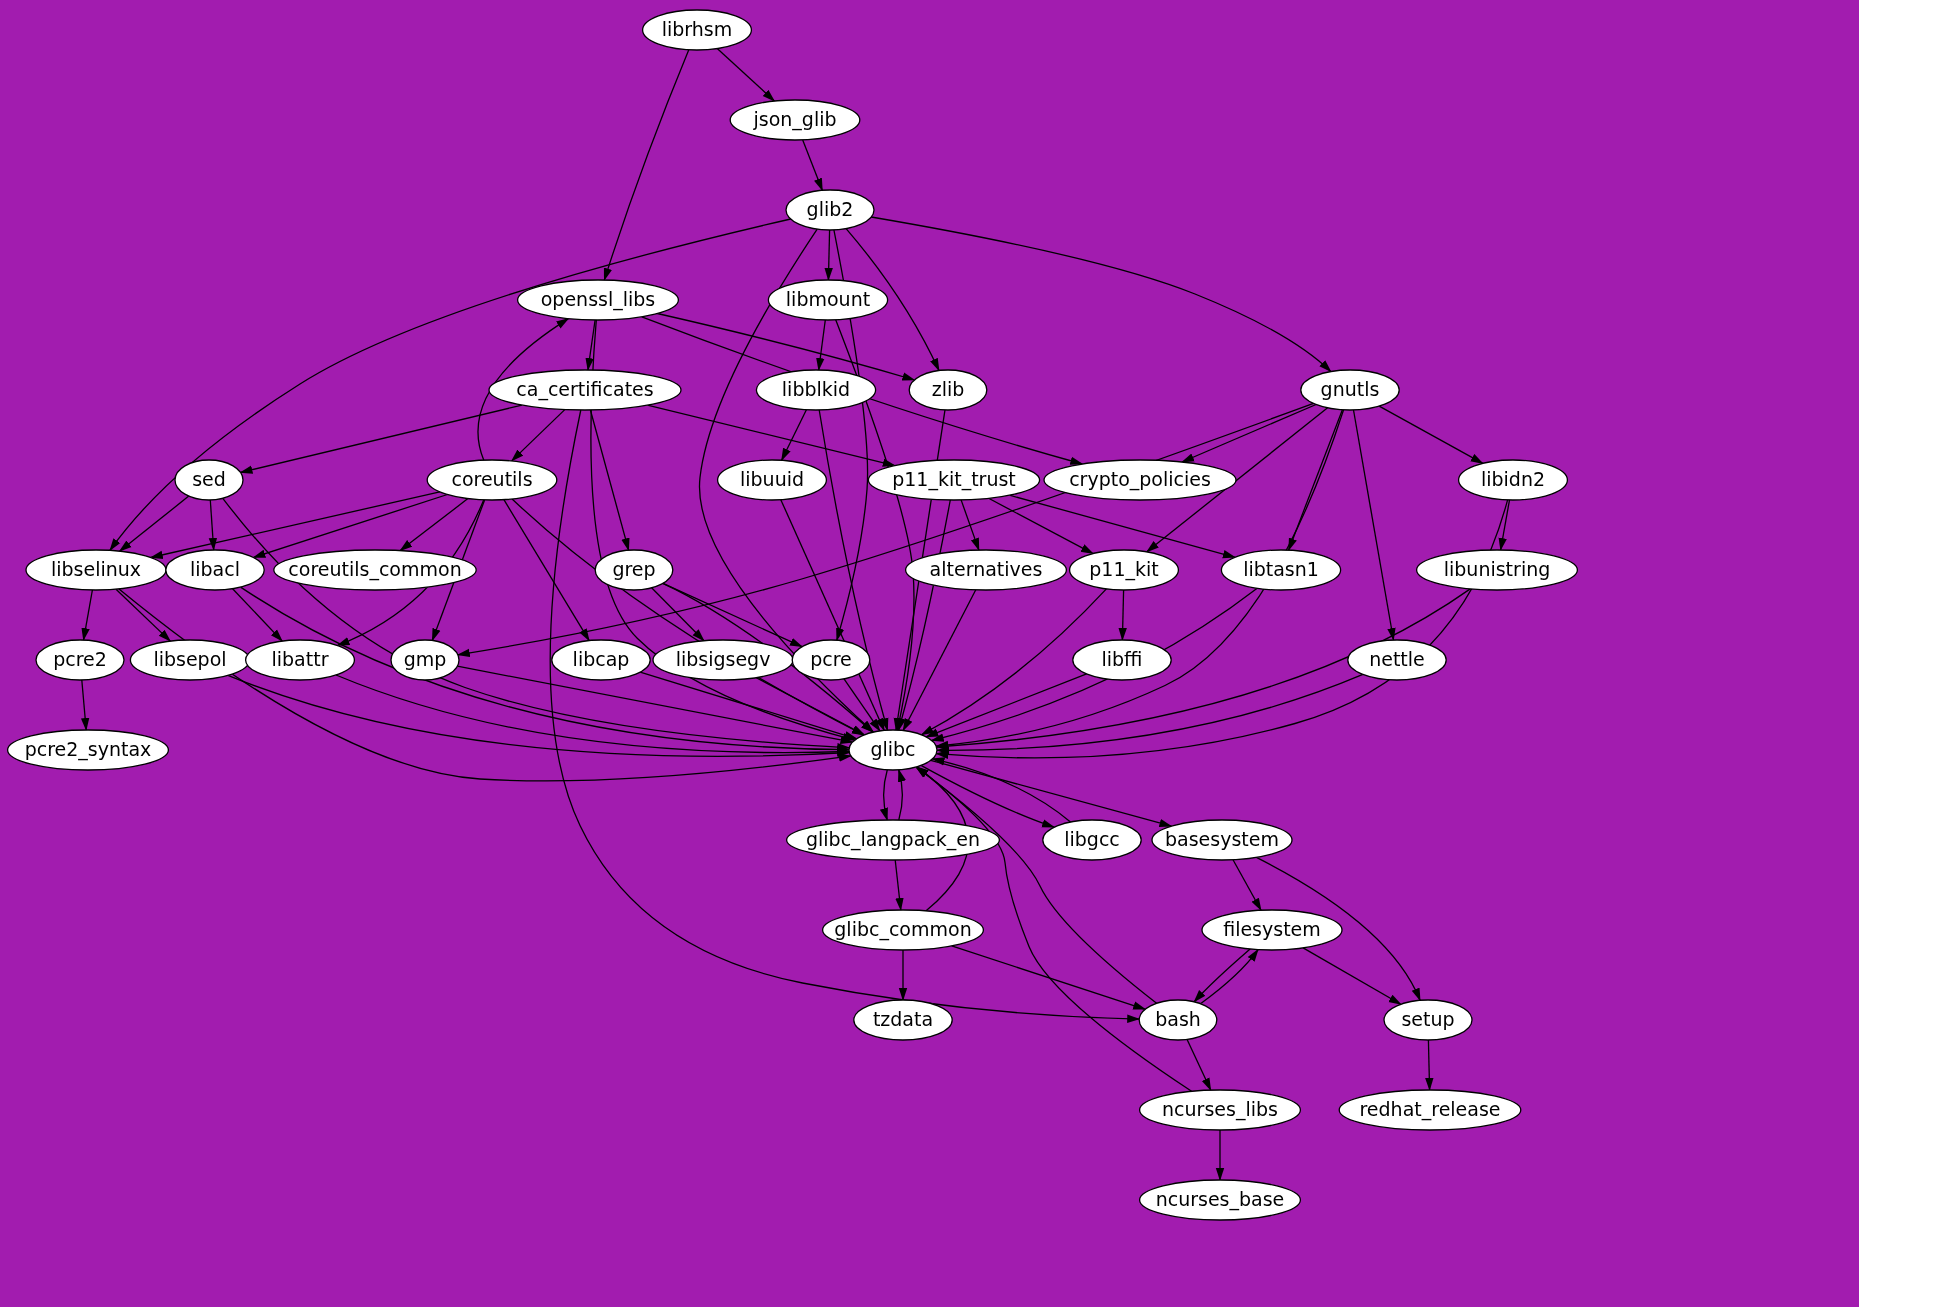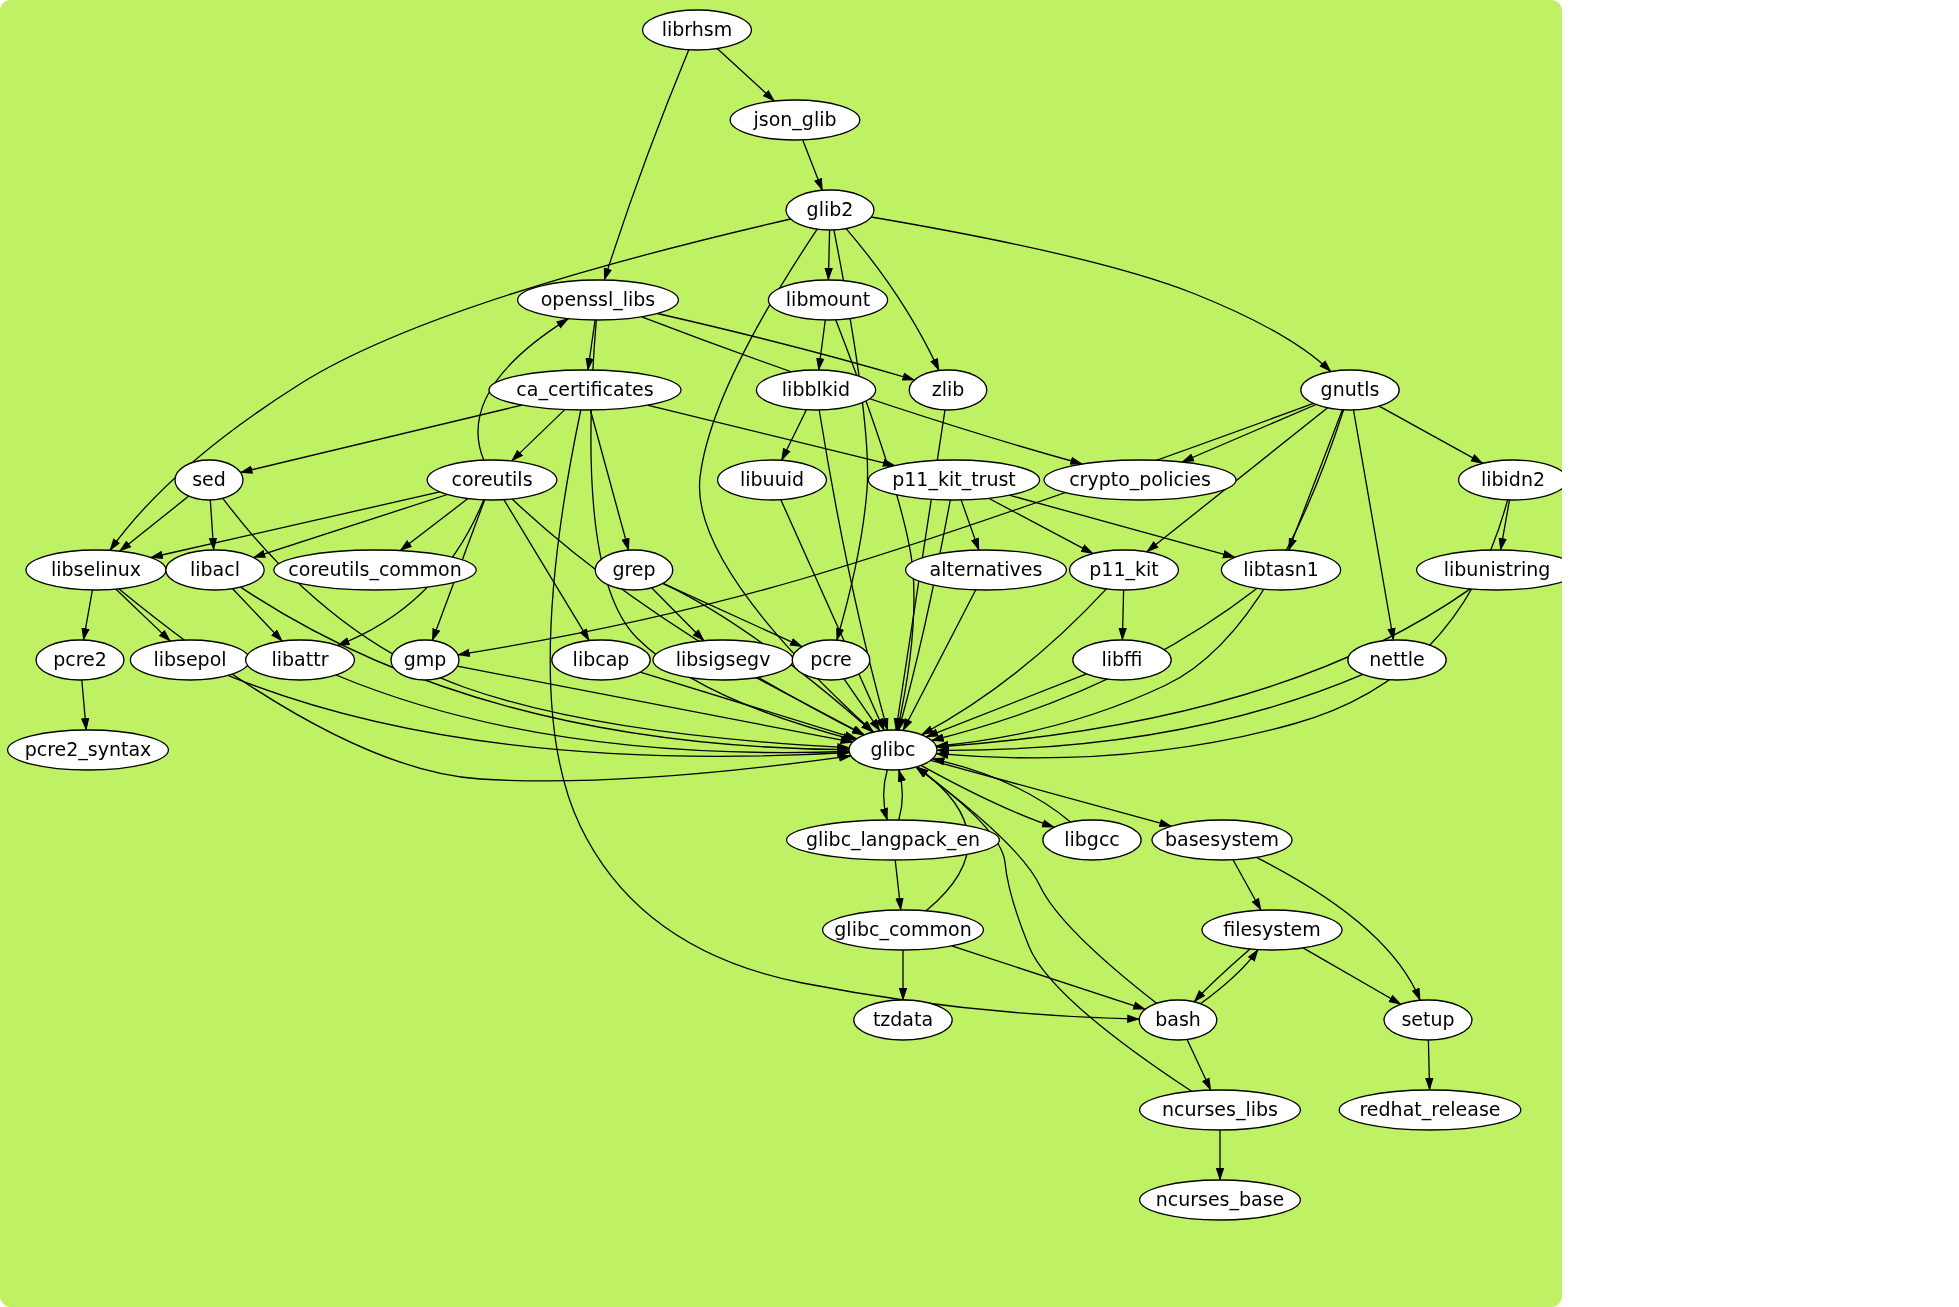--- a/index.html
+++ b/index.html
@@ -2,26 +2,25 @@
 <html><head>
 <meta charset="utf-8">
 <style>
   html, body {
     margin: 0;
     padding: 0;
     background: #ffffff;
     font-family: "DejaVu Sans", "Liberation Sans", sans-serif;
   }
   .canvas {
-    width: 1562px;
+    width: 1859px;
     height: 1307px;
-    background: #bef264;
+    background: #a21caf;
     position: relative;
     overflow: hidden;
-    border-radius: 11px;
   }
   svg { display: block; }
   .edge {
     fill: none;
     stroke: #000000;
     stroke-width: 1.3px;
   }
   .node-shape {
     fill: #ffffff;
     stroke: #000000;

